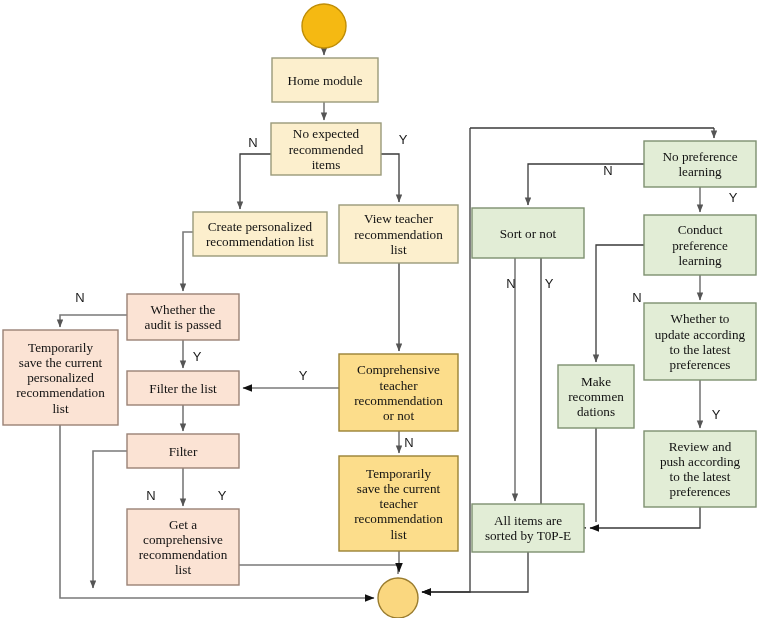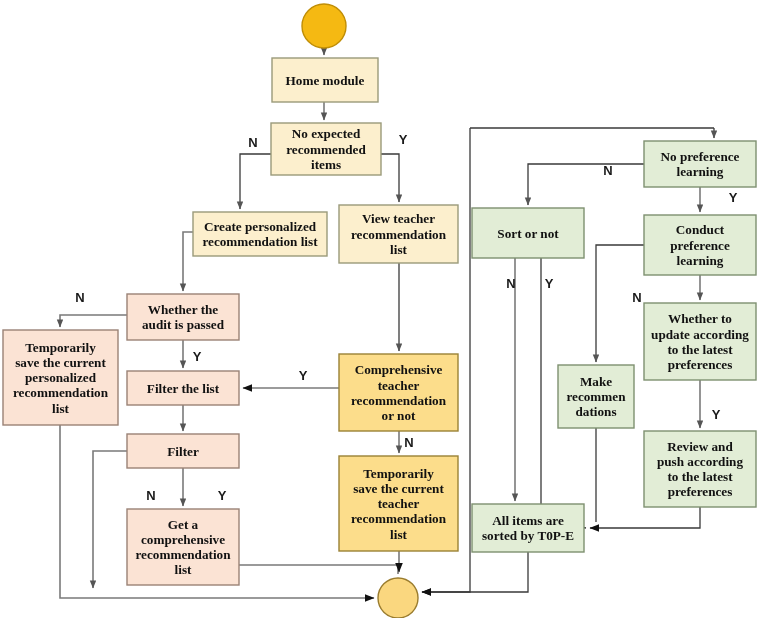--- a/index.html
+++ b/index.html
@@ -1,18 +1,18 @@
 <!DOCTYPE html>
 <html><head>
 <meta charset="utf-8">
 <style>
   html,body{margin:0;padding:0;background:#ffffff;}
   body{width:761px;height:618px;overflow:hidden;
        font-family:"Liberation Serif","DejaVu Serif",serif;}
-  #chart{position:relative;width:761px;height:618px;font-weight:bold;}
+  #chart{position:relative;width:761px;height:618px;}
   svg{position:absolute;left:0;top:0;}
   .node-label{font-family:"Liberation Serif","DejaVu Serif",serif;
               font-size:13.2px;fill:#111111;text-anchor:middle;}
   .edge-label{font-family:"Liberation Sans","DejaVu Sans",sans-serif;
               font-size:13px;fill:#1a1a1a;text-anchor:middle;}
   .lnk{fill:none;stroke:#7a7a7a;stroke-width:1.6;}
   .lnk-dark{fill:none;stroke:#3a3a3a;stroke-width:1.3;}
   .box{stroke-width:1.4;}
 </style>
 </head>

